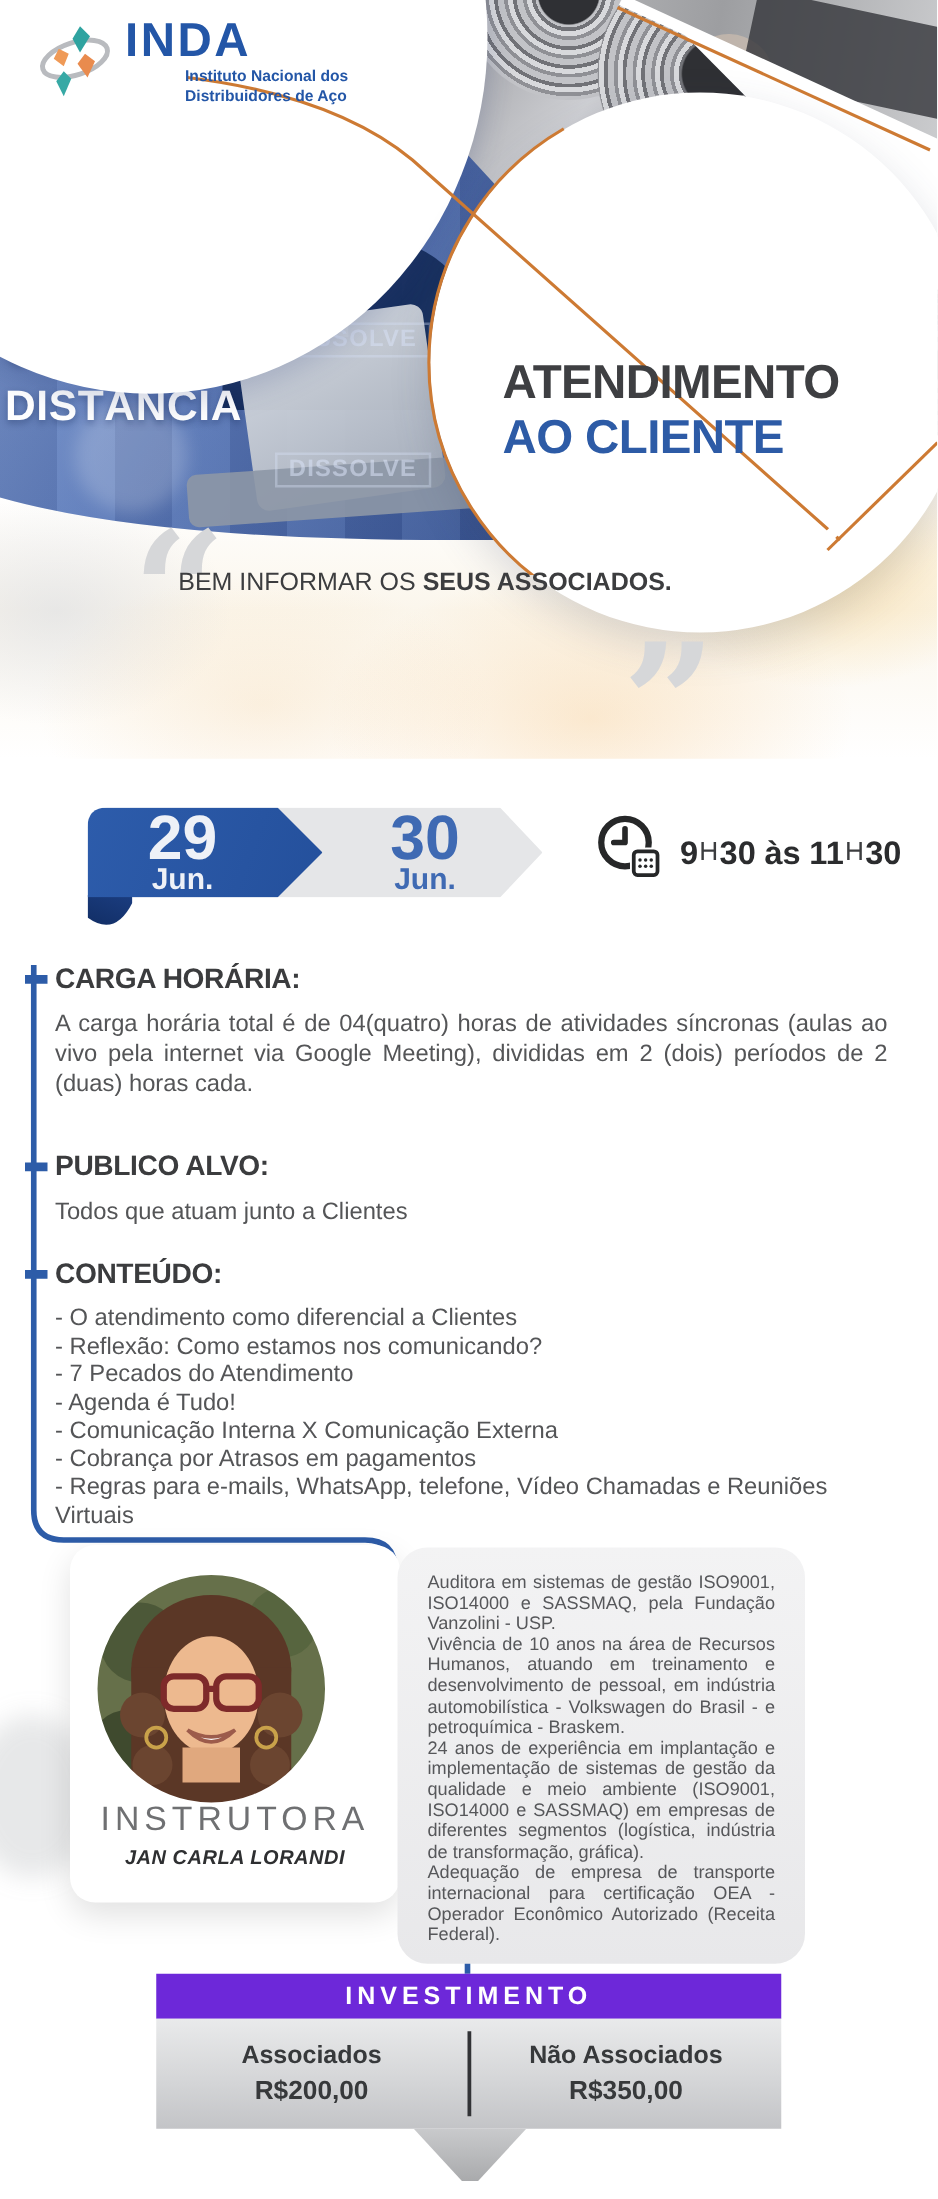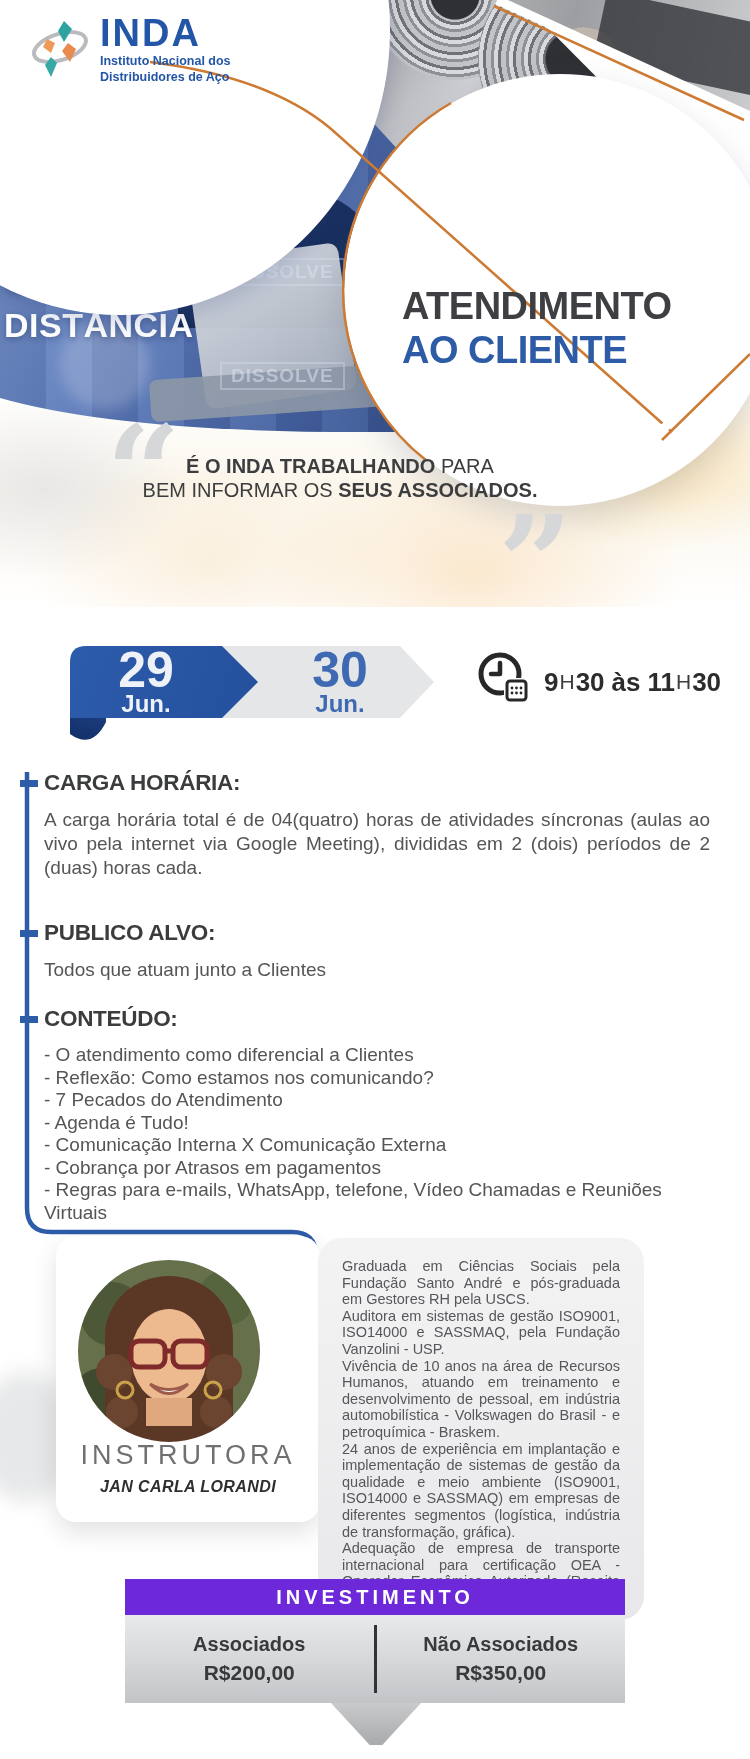--- a/index.html
+++ b/index.html
@@ -48,21 +48,21 @@
   .tablet-slab{position:absolute;left:598px;top:8px;width:170px;height:72px;border-radius:6px;
     background:#33343a;opacity:.8;transform:rotate(12deg);}
   .tablet-hand{position:absolute;left:556px;top:28px;width:62px;height:50px;border-radius:50%;
     background:#d9c4b2;opacity:.55;transform:rotate(20deg);}
   .white-blob{position:absolute;left:-150px;top:-255px;width:540px;height:570px;border-radius:50%;
     background:#fff;box-shadow:0 8px 22px rgba(40,60,120,.22);}
   .white-circle{position:absolute;left:344px;top:74px;width:432px;height:432px;border-radius:50%;
     background:#fff;box-shadow:0 12px 32px rgba(60,70,100,.18);}
   #logo{position:absolute;left:28px;top:14px;display:flex;align-items:center;gap:8px;}
   .logo-name{font-size:38px;font-weight:700;color:#2356a7;letter-spacing:2px;line-height:1;}
-  .logo-sub{font-size:12.5px;font-weight:700;color:#2356a7;line-height:1.12;margin-top:2px;}
+  .logo-sub{font-size:12.5px;font-weight:700;color:#2356a7;line-height:1.12;margin-top:2px;margin-left:48px;}
   #title{position:absolute;left:402px;top:250px;line-height:44px;font-weight:700;
     font-size:38px;letter-spacing:-.5px;margin-top:34px;}
   .title-1{color:#3e3f42;} .title-2{color:#2d5ba6;}
   
   .quote-mark{position:absolute;font-family:"DejaVu Serif",serif;font-weight:700;
     font-size:130px;line-height:1;color:#d6d7d9;}
   .quote-text{position:absolute;left:40px;top:454px;width:600px;text-align:center;
     color:#3c3d3f;font-size:20px;line-height:24px;}
   .qb{font-weight:700;}
   
@@ -187,21 +187,20 @@
 
     <div id="title">
       <div class="title-1">ATENDIMENTO</div>
       <div class="title-2">AO CLIENTE</div>
     </div>
   </div>
 
   <div class="quote-mark" style="left:106px;top:408px;">“</div>
   <div class="quote-mark" style="left:498px;top:498px;">”</div>
   <div class="quote-text">
-    <div><span class="qb">É O INDA TRABALHANDO</span><span> PARA</span></div>
     <div><span>BEM INFORMAR OS </span><span class="qb">SEUS ASSOCIADOS.</span></div>
   </div>
 
   <div class="tag-gray">
     <div class="tag-inner">
       <div class="tag-day">30</div>
       <div class="tag-month">Jun.</div>
     </div>
   </div>
   <div class="tag-fold"></div>
@@ -301,21 +300,20 @@
       <circle cx="139" cy="134" r="8" fill="none" stroke="#c9a24a" stroke-width="3"></circle>
     </g>
     <circle cx="95" cy="95" r="93" fill="none" stroke="#ffffff" stroke-width="4"></circle>
   </svg>
 
   <div class="inst-role">INSTRUTORA</div>
   <div class="inst-name">JAN CARLA LORANDI</div>
 
   <div class="bio-block">
 
-      <p>Graduada em Ciências Sociais pela Fundação Santo André e pós-graduada em Gestores RH pela USCS.</p>
 
       <p>Auditora em sistemas de gestão ISO9001, ISO14000 e SASSMAQ, pela Fundação Vanzolini - USP.</p>
 
       <p>Vivência de 10 anos na área de Recursos Humanos, atuando em treinamento e desenvolvimento de pessoal, em indústria automobilística - Volkswagen do Brasil - e petroquímica - Braskem.</p>
 
       <p>24 anos de experiência em implantação e implementação de sistemas de gestão da qualidade e meio ambiente (ISO9001, ISO14000 e SASSMAQ) em empresas de diferentes segmentos (logística, indústria de transformação, gráfica).</p>
 
       <p>Adequação de empresa de transporte internacional para certificação OEA - Operador Econômico Autorizado (Receita Federal).</p>
     </div>
 

